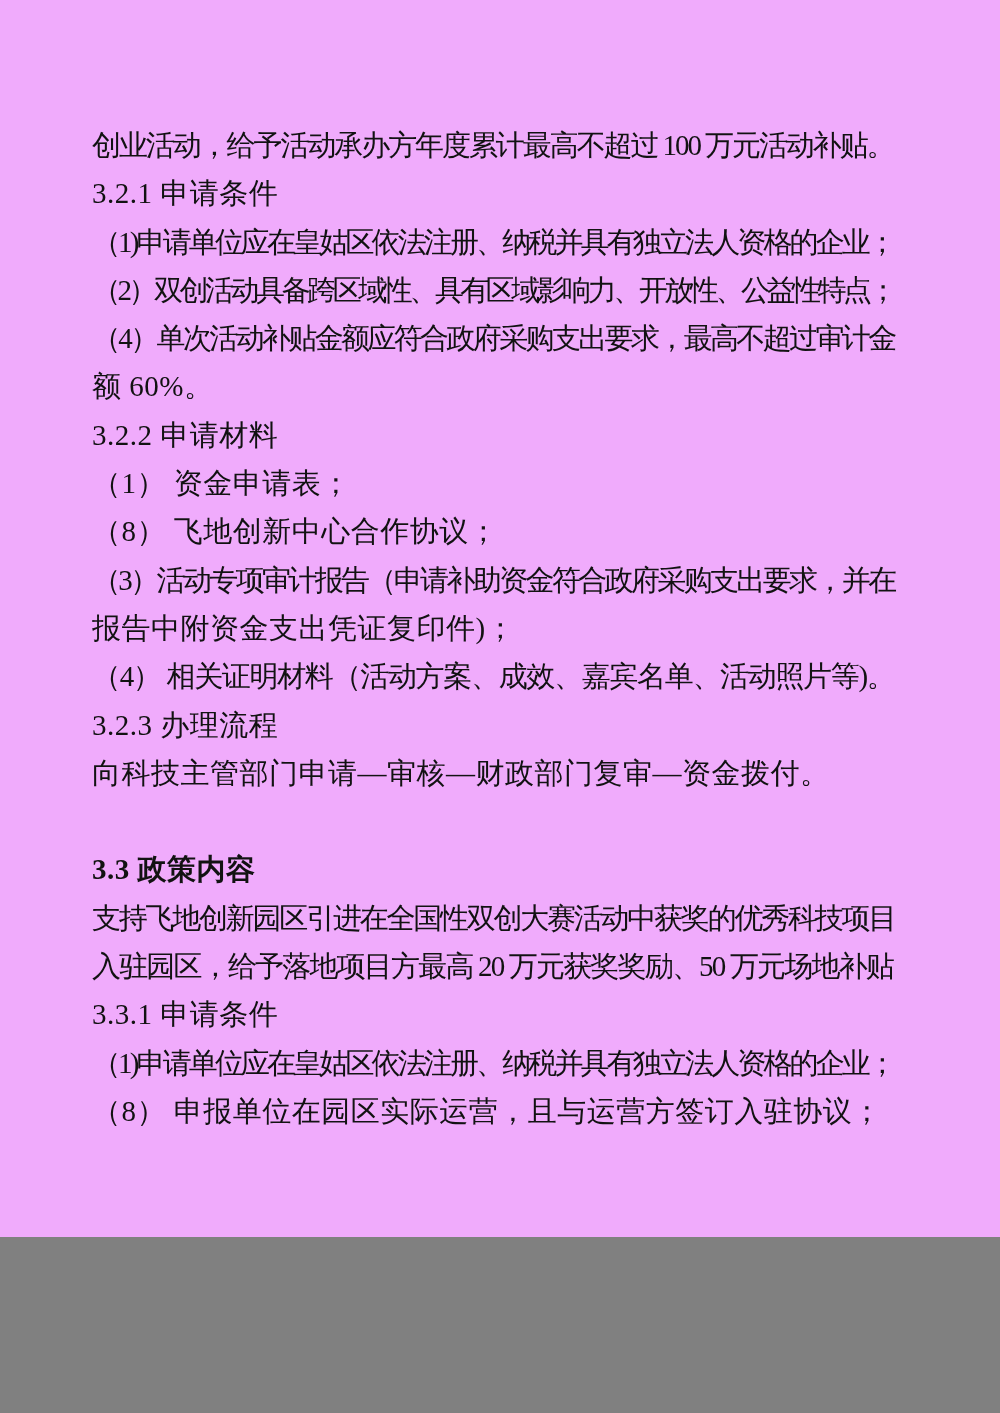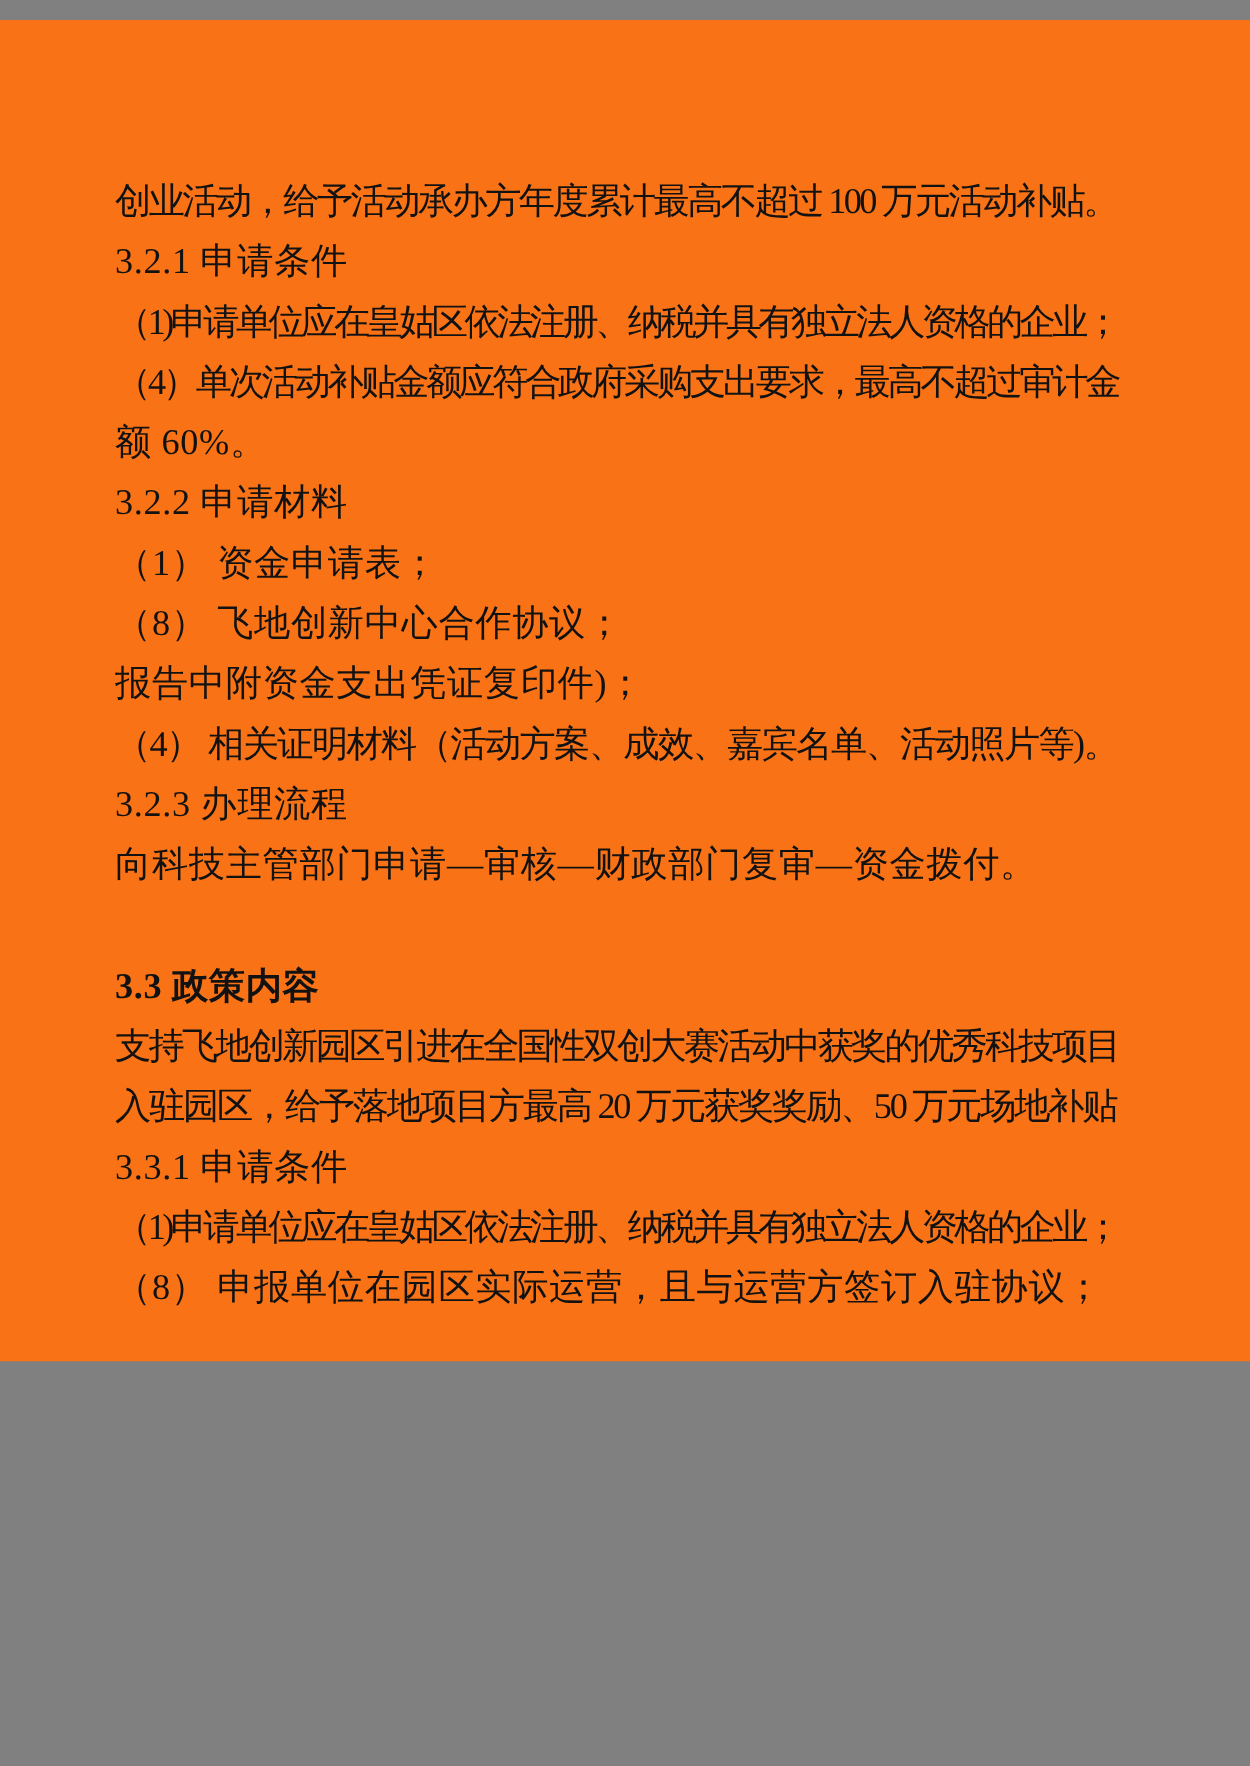--- a/index.html
+++ b/index.html
@@ -4,23 +4,23 @@
 <style>
   html, body {
     margin: 0;
     padding: 0;
     background: #808080;
     font-family: "Liberation Serif", "DejaVu Serif", serif;
   }
   .page {
     position: relative;
     width: 1000px;
-    height: 1073px;
-    margin: 16px auto;
-    background: #f97316;
+    height: 1237px;
+    margin: 0 auto;
+    background: #f0abfc;
     color: #121212;
     overflow: hidden;
   }
   .doc-body {
     position: absolute;
     left: 92px;
     top: 121px;
     width: 818px;
   }
   .line {
@@ -49,25 +49,27 @@
 </style>
 </head>
 <body>
 
 <div class="page">
   <div class="doc-body">
 
   <div class="line"><span style="letter-spacing: -2.07576px;">创业活动，给予活动承办方年度累计最高不超过 100 万元活动补贴。</span></div>
       <div class="line"><span>3.2.1 申请条件</span></div>
       <div class="line"><span style="letter-spacing: -2.88037px;">（1)申请单位应在皇姑区依法注册、纳税并具有独立法人资格的企业；</span></div>
+      <div class="line"><span style="letter-spacing: -3.48438px;">（2）双创活动具备跨区域性、具有区域影响力、开放性、公益性特点；</span></div>
       <div class="line"><span style="letter-spacing: -2.64516px;">（4）单次活动补贴金额应符合政府采购支出要求，最高不超过审计金</span></div>
       <div class="line"><span>额 60%。</span></div>
       <div class="line"><span>3.2.2 申请材料</span></div>
       <div class="line"><span>（1） 资金申请表；</span></div>
       <div class="line"><span>（8） 飞地创新中心合作协议；</span></div>
+      <div class="line"><span style="letter-spacing: -2.64516px;">（3）活动专项审计报告（申请补助资金符合政府采购支出要求，并在</span></div>
       <div class="line"><span>报告中附资金支出凭证复印件)；</span></div>
       <div class="line"><span style="letter-spacing: -1.32006px;">（4） 相关证明材料（活动方案、成效、嘉宾名单、活动照片等)。</span></div>
       <div class="line"><span>3.2.3 办理流程</span></div>
       <div class="line"><span>向科技主管部门申请—审核—财政部门复审—资金拨付。</span></div>
       <div class="line"><span></span></div>
       <div class="line bold"><span>3.3 政策内容</span></div>
       <div class="line"><span style="letter-spacing: -2.23333px;">支持飞地创新园区引进在全国性双创大赛活动中获奖的优秀科技项目</span></div>
       <div class="line"><span style="letter-spacing: -1.81618px;">入驻园区，给予落地项目方最高 20 万元获奖奖励、50 万元场地补贴</span></div>
       <div class="line"><span>3.3.1 申请条件</span></div>
       <div class="line"><span style="letter-spacing: -2.88037px;">（1)申请单位应在皇姑区依法注册、纳税并具有独立法人资格的企业；</span></div>

